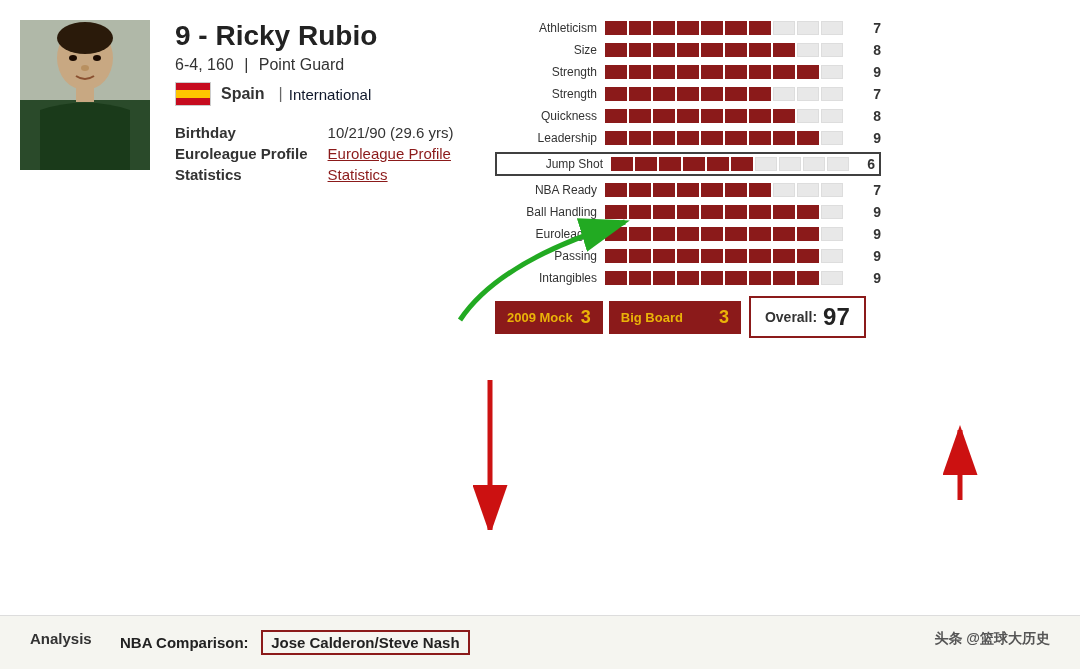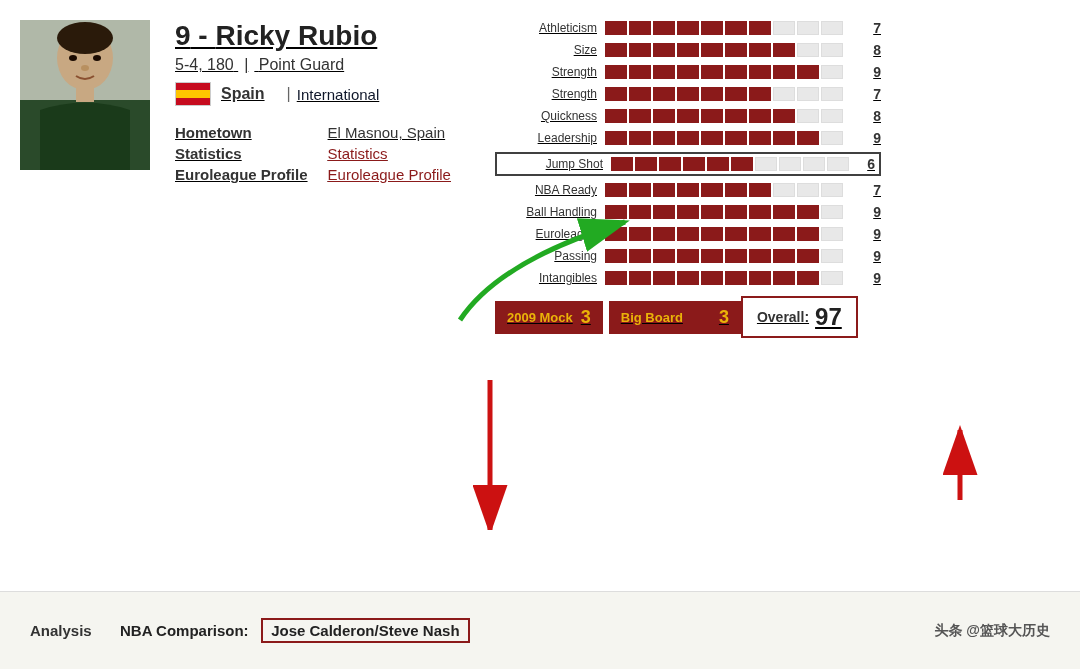--- a/index.html
+++ b/index.html
@@ -11,21 +11,20 @@
       position: relative;
       overflow: hidden;
     }
 
     .main-container {
       display: flex;
       flex-direction: column;
       width: 872px;
       min-height: 669px;
       background: #fff;
-      text-decoration: underline;
     }
 
     .top-section {
       display: flex;
       padding: 20px 30px 20px 20px;
       background: #fff;
     }
 
     .player-photo {
       width: 130px;
@@ -98,21 +97,21 @@
     .flag-red-bottom {
       width: 100%;
       height: 33.3%;
       background: #c60b1e;
     }
 
     .country-text {
       font-size: 16px;
       font-weight: bold;
       color: #333;
-      margin-right: 16px;
+      margin-right: 8px;
     }
 
     .pipe-separator {
       color: #666;
       margin: 0 6px;
     }
 
     .intl-text {
       font-size: 15px;
       color: #0f172a;
@@ -227,34 +226,34 @@
 
     .overall-badge {
       border: 2px solid #8b1a1a;
       color: #333;
       font-size: 14px;
       font-weight: bold;
       padding: 5px 14px;
       display: flex;
       align-items: center;
       gap: 6px;
+      margin-left: 8px;
     }
 
     .overall-badge .overall-num {
       font-size: 24px;
       font-weight: 900;
       color: #222;
     }
 
     
     .analysis-bar {
       background: #f5f5f0;
-      padding: 26px 30px;
-      display: flex;
-      align-items: center;
+      padding: 14px 30px;
+      display: flex;
       border-top: 1px solid #ddd;
       position: absolute;
       bottom: 0;
       left: 0;
       right: 0;
     }
 
     .analysis-label {
       font-size: 15px;
       font-weight: bold;
@@ -325,47 +324,47 @@
           <path d="M56 56 Q65 62 74 56" stroke="#8a5030" stroke-width="2" fill="none"></path>
         </svg>
       </div>
     </div>
 
     <div class="player-info">
       <div class="player-name">
         <span>9</span> - <span>Ricky Rubio</span>
       </div>
       <div class="player-details-line">
-        <span>5-4, 180</span>
+        <span>6-4, 160</span>
         <span class="pipe">|</span>
         <span>Point Guard</span>
       </div>
       <div class="flag-country">
         <div class="flag">
           <div class="flag-red-top"></div>
           <div class="flag-yellow"></div>
           <div class="flag-red-bottom"></div>
         </div>
         <span class="country-text">Spain</span>
         <span class="pipe-separator">|</span>
         <span class="intl-text">International</span>
       </div>
       <table class="info-table">
         <tbody>
+            <tr>
+          <td>Birthday</td>
+          <td>10/21/90 (29.6 yrs)</td>
+        </tr>
         <tr>
-          <td>Hometown</td>
-          <td>El Masnou, Spain</td>
+          <td>Euroleague Profile</td>
+          <td><a class="link-style">Euroleague Profile</a></td>
         </tr>
         <tr>
           <td>Statistics</td>
           <td><a class="link-style">Statistics</a></td>
-        </tr>
-        <tr>
-          <td>Euroleague Profile</td>
-          <td><a class="link-style">Euroleague Profile</a></td>
         </tr>
       </tbody>
         </table>
     </div>
 
     <div class="stats-section" id="stats-section">
 
     <div class="stat-row">
           <span class="stat-label">Athleticism</span>
           <div class="stat-bars">

